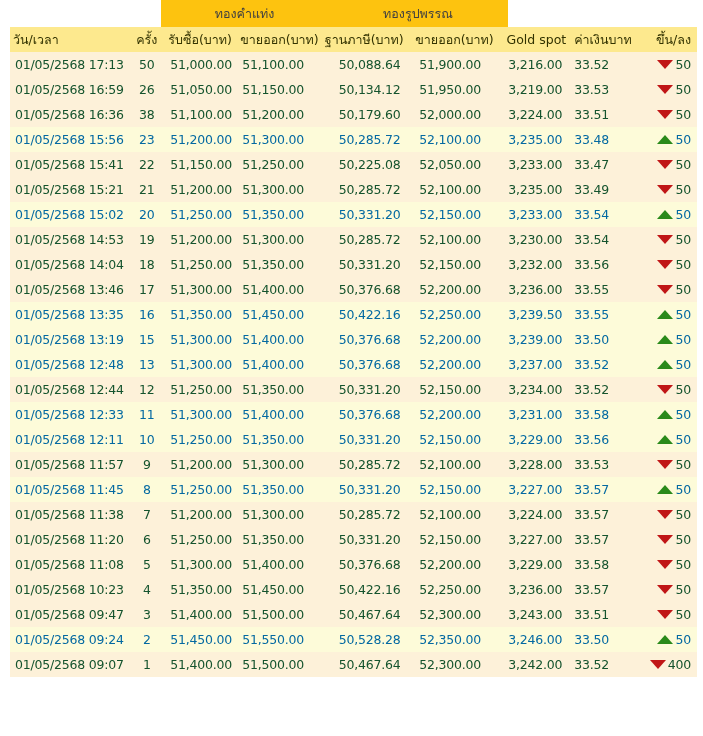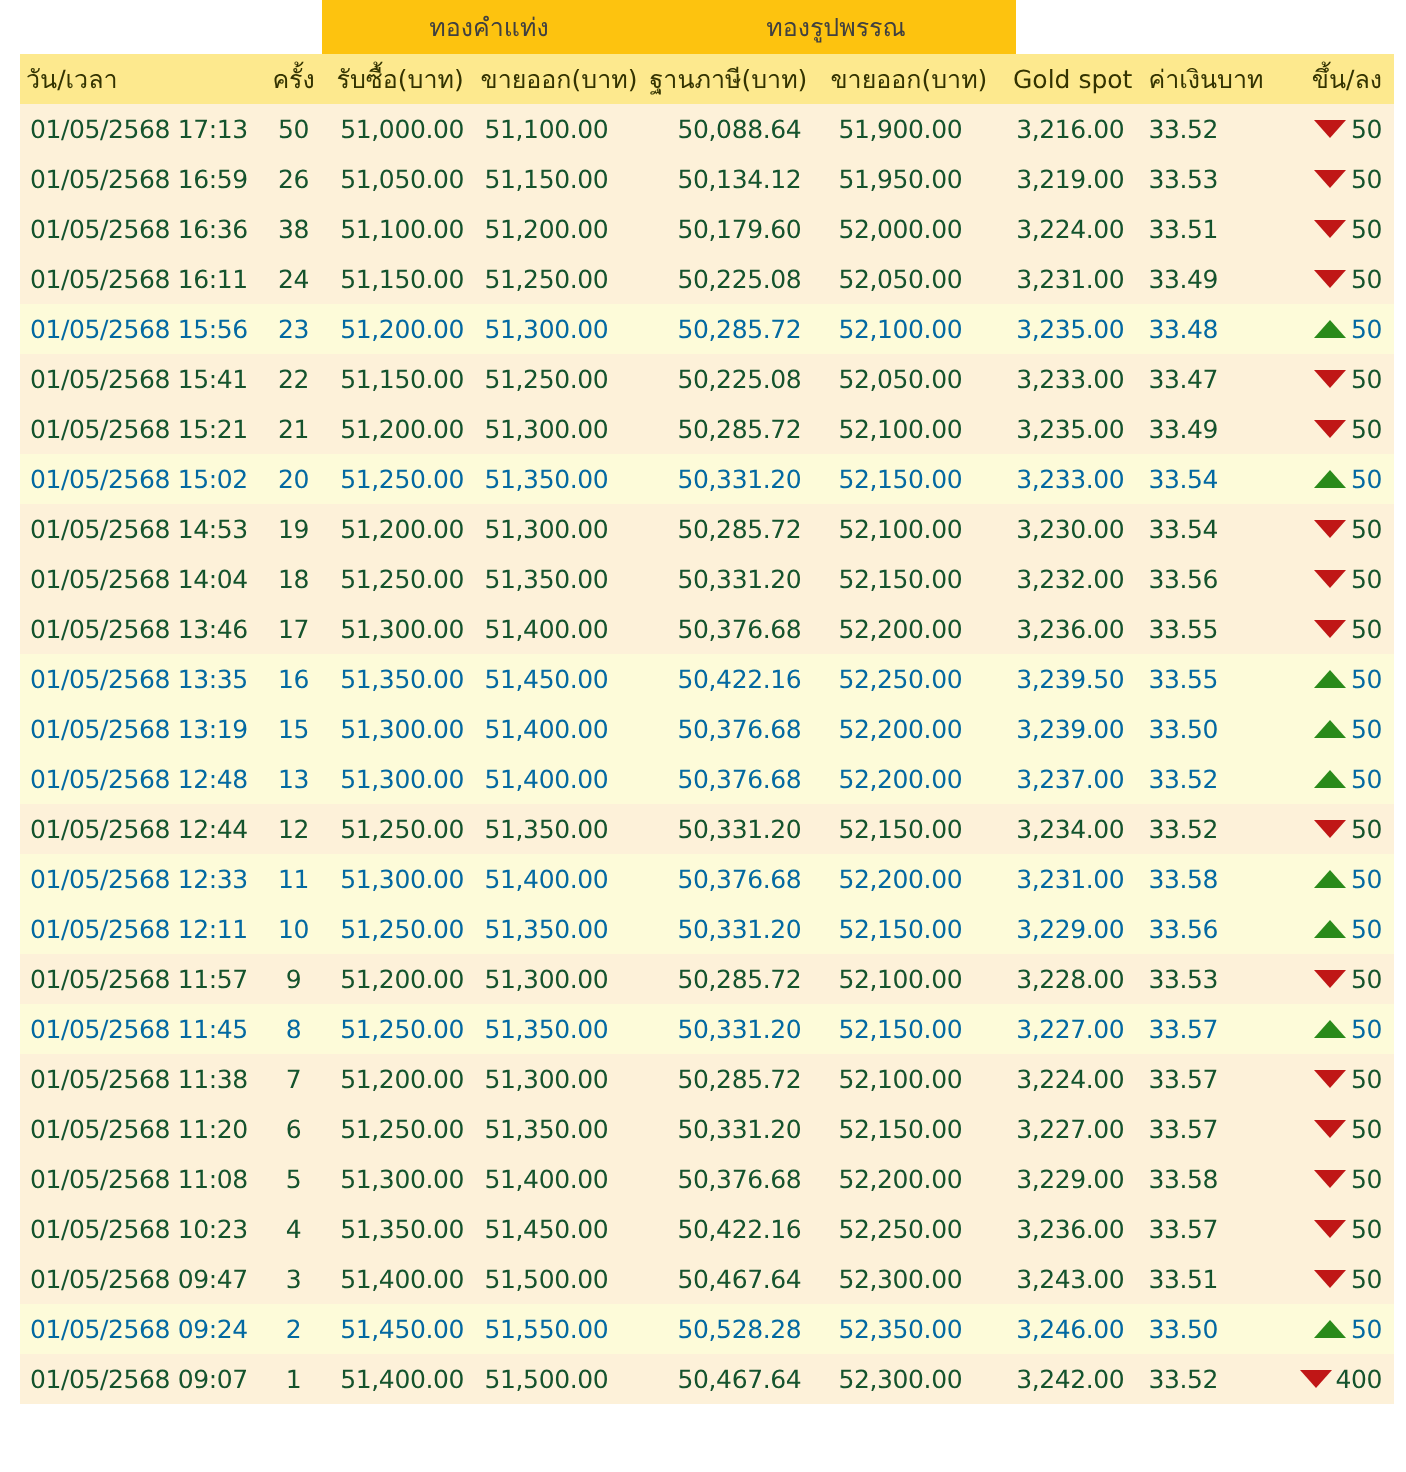--- a/index.html
+++ b/index.html
@@ -87,31 +87,20 @@
           <td class="c-date">01/05/2568 16:36</td>
           <td class="c-num">38</td>
           <td class="c-b1">51,100.00</td>
           <td class="c-s1">51,200.00</td>
           <td class="c-b2">50,179.60</td>
           <td class="c-s2">52,000.00</td>
           <td class="c-gs">3,224.00</td>
           <td class="c-fx">33.51</td>
           <td class="c-ch"><span class="arrow arrow-down"></span><span>50</span></td>
         </tr>
-        <tr class="down">
-          <td class="c-date">01/05/2568 16:11</td>
-          <td class="c-num">24</td>
-          <td class="c-b1">51,150.00</td>
-          <td class="c-s1">51,250.00</td>
-          <td class="c-b2">50,225.08</td>
-          <td class="c-s2">52,050.00</td>
-          <td class="c-gs">3,231.00</td>
-          <td class="c-fx">33.49</td>
-          <td class="c-ch"><span class="arrow arrow-down"></span><span>50</span></td>
-        </tr>
         <tr class="up">
           <td class="c-date">01/05/2568 15:56</td>
           <td class="c-num">23</td>
           <td class="c-b1">51,200.00</td>
           <td class="c-s1">51,300.00</td>
           <td class="c-b2">50,285.72</td>
           <td class="c-s2">52,100.00</td>
           <td class="c-gs">3,235.00</td>
           <td class="c-fx">33.48</td>
           <td class="c-ch"><span class="arrow arrow-up"></span><span>50</span></td>

